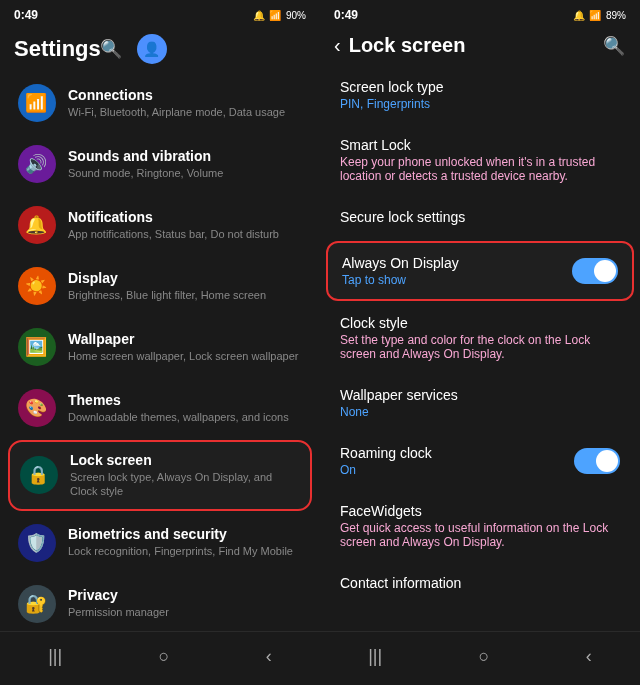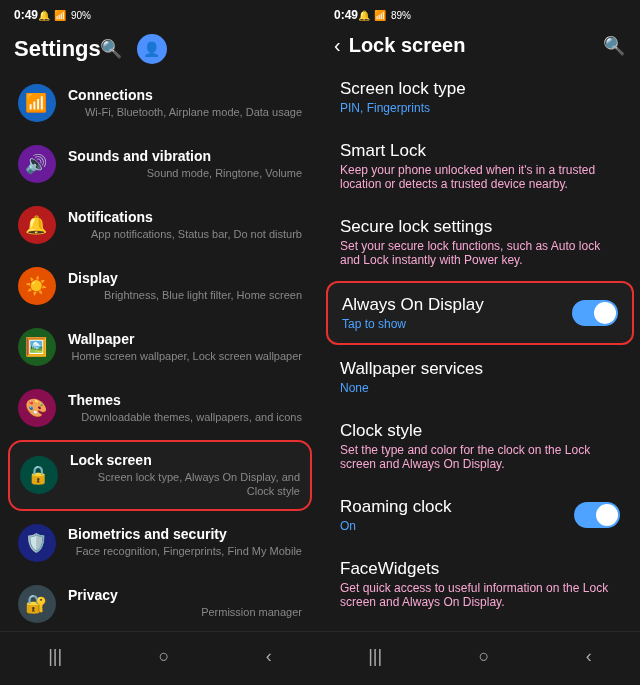--- a/index.html
+++ b/index.html
@@ -28,20 +28,21 @@
       height: 685px;
       background: #1a1a1a;
       display: flex;
       flex-direction: column;
       overflow: hidden;
     }
 
     
     .status-bar {
       display: flex;
+      justify-content: space-between;
       align-items: center;
       padding: 6px 14px 4px;
       height: 28px;
     }
     .status-time {
       color: #fff;
       font-size: 12px;
       font-weight: 600;
     }
     .status-icons {
@@ -124,21 +125,20 @@
     .setting-title {
       color: #fff;
       font-size: 14px;
       font-weight: 700;
       margin-bottom: 2px;
     }
     .setting-sub {
       color: #888;
       font-size: 11px;
       line-height: 1.3;
-      text-align: right;
     }
 
     
     .icon-wifi { background: #1565c0; }
     .icon-sound { background: #6a1b9a; }
     .icon-notif { background: #b71c1c; }
     .icon-display { background: #e65100; }
     .icon-wallpaper { background: #1b5e20; }
     .icon-themes { background: #880e4f; }
     .icon-lock { background: #004d40; }
@@ -201,21 +201,21 @@
       border: 2px solid #e83030;
       background: #1f1f1f;
     }
     .lock-item-row {
       display: flex;
       align-items: center;
       justify-content: space-between;
     }
     .lock-item-title {
       color: #fff;
-      font-size: 17px;
+      font-size: 14px;
       font-weight: 500;
       margin-bottom: 2px;
     }
     .lock-item-sub {
       color: #4da3ff;
       font-size: 12px;
     }
     .lock-item-sub.gray {
       color: #f9a8d4;
     }
@@ -319,21 +319,21 @@
       <div class="setting-text">
         <div class="setting-title">Lock screen</div>
         <div class="setting-sub">Screen lock type, Always On Display, and Clock style</div>
       </div>
     </div>
 
     <div class="setting-item">
       <div class="setting-icon icon-bio">🛡️</div>
       <div class="setting-text">
         <div class="setting-title">Biometrics and security</div>
-        <div class="setting-sub">Face recognition, Fingerprints, Find My Mobile</div>
+        <div class="setting-sub">Lock recognition, Fingerprints, Find My Mobile</div>
       </div>
     </div>
 
     <div class="setting-item">
       <div class="setting-icon icon-privacy">🔐</div>
       <div class="setting-text">
         <div class="setting-title">Privacy</div>
         <div class="setting-sub">Permission manager</div>
       </div>
     </div>
@@ -370,43 +370,42 @@
       <div class="lock-item-sub">PIN, Fingerprints</div>
     </div>
 
     <div class="lock-item">
       <div class="lock-item-title">Smart Lock</div>
       <div class="lock-item-sub gray">Keep your phone unlocked when it's in a trusted location or detects a trusted device nearby.</div>
     </div>
 
     <div class="lock-item">
       <div class="lock-item-title">Secure lock settings</div>
-      <div class="lock-item-sub gray">Set your secure lock functions, such as Auto lock and Lock instantly with Power key.</div>
     </div>
 
     <div class="lock-item highlighted">
       <div class="lock-item-row">
         <div>
           <div class="lock-item-title">Always On Display</div>
           <div class="lock-item-sub">Tap to show</div>
         </div>
         <div class="toggle on">
           <div class="toggle-knob"></div>
         </div>
       </div>
     </div>
 
     <div class="lock-item">
+      <div class="lock-item-title">Clock style</div>
+      <div class="lock-item-sub gray">Set the type and color for the clock on the Lock screen and Always On Display.</div>
+    </div>
+
+    <div class="lock-item">
       <div class="lock-item-title">Wallpaper services</div>
       <div class="lock-item-sub">None</div>
-    </div>
-
-    <div class="lock-item">
-      <div class="lock-item-title">Clock style</div>
-      <div class="lock-item-sub gray">Set the type and color for the clock on the Lock screen and Always On Display.</div>
     </div>
 
     <div class="lock-item">
       <div class="lock-item-row">
         <div>
           <div class="lock-item-title">Roaming clock</div>
           <div class="lock-item-sub">On</div>
         </div>
         <div class="toggle on">
           <div class="toggle-knob"></div>

